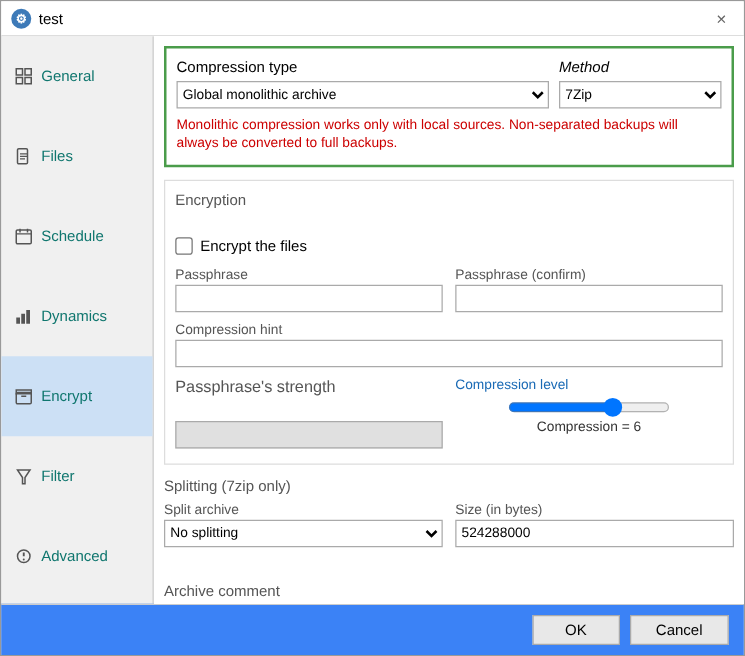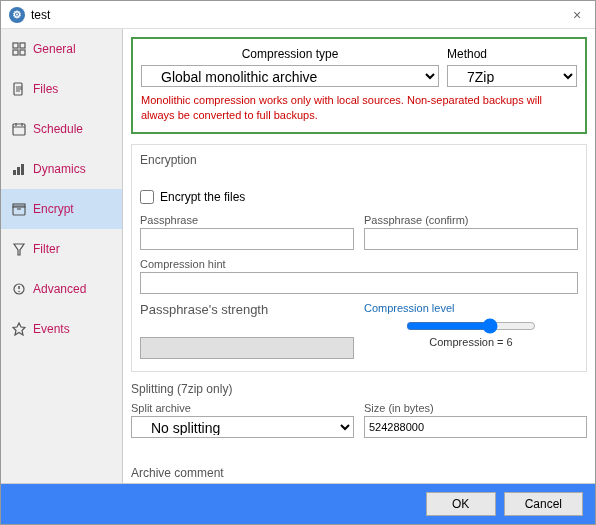--- a/index.html
+++ b/index.html
@@ -71,23 +71,23 @@
     .sidebar {
       width: 122px;
       background: #f0f0f0;
       border-right: 1px solid #ccc;
       flex-shrink: 0;
     }
     .sidebar-item {
       display: flex;
       align-items: center;
       gap: 6px;
-      padding: 12px 10px;
+      padding: 24px 10px;
       cursor: pointer;
-      color: #be185d;
+      color: #0f766e;
       font-size: 12px;
     }
     .sidebar-item.active { background: #cce0f5; }
     .sidebar-icon {
       width: 16px;
       height: 16px;
       display: flex;
       align-items: center;
       justify-content: center;
       flex-shrink: 0;
@@ -114,25 +114,26 @@
       align-items: center;
     }
     .col-label {
       flex: 1;
     }
     .col-method {
       width: 130px;
     }
     .col-method-label {
       width: 130px;
+      font-style: italic;
     }
     select {
       width: 100%;
-      padding: 2px 15px;
-      font-size: 14px;
+      padding: 2px 0;
+      font-size: 11px;
       border: 1px solid #aaa;
       background: white;
       height: 22px;
     }
     .warning-text {
       font-size: 11px;
       color: #cc0000;
       line-height: 1.4;
     }
     .encryption-section {
@@ -275,21 +276,20 @@
       background: #e8e8e8;
     }
     .header-row {
       display: flex;
       gap: 8px;
       margin-bottom: 4px;
     }
     .header-row .col-label {
       font-size: 12px;
       font-weight: normal;
-      text-align: center;
     }
     .header-row .col-method-label {
       font-size: 12px;
       font-weight: normal;
       text-align: left;
     }
   </style>
 </head>
 <body>
 

